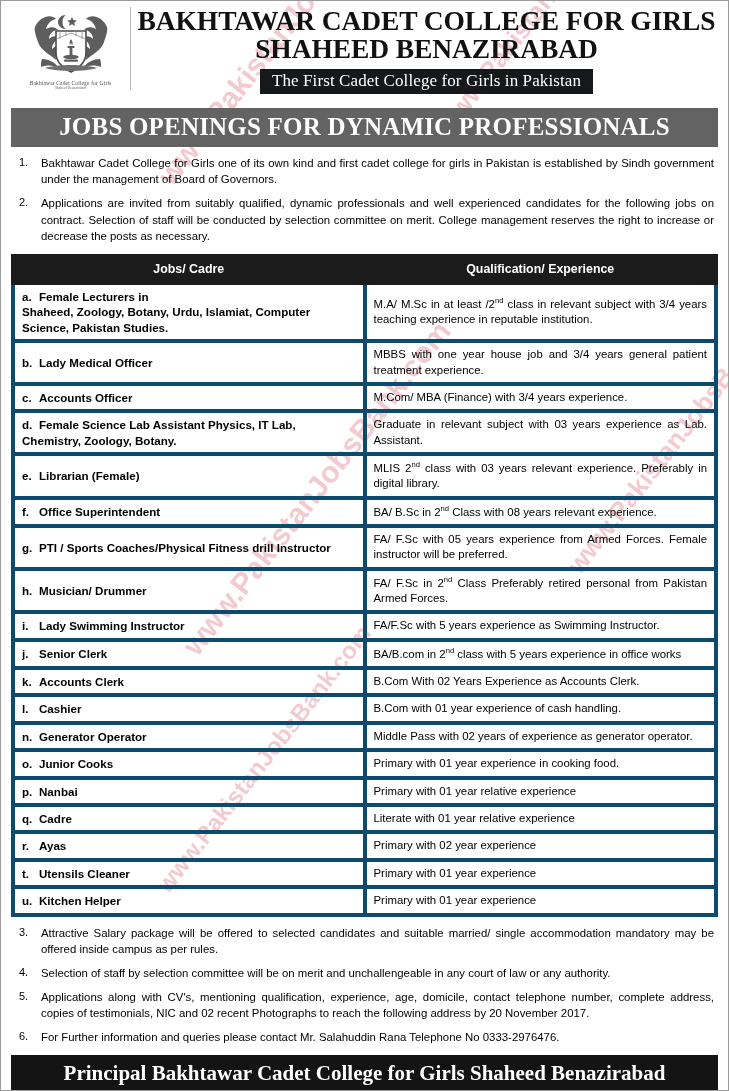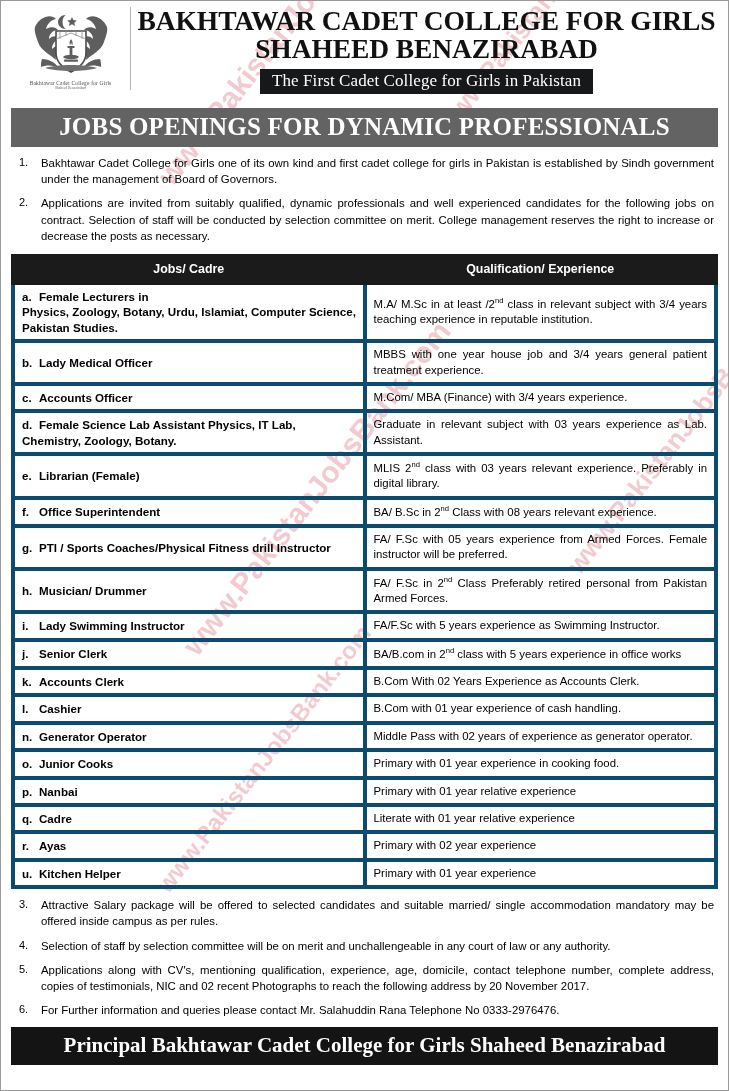--- a/index.html
+++ b/index.html
@@ -263,21 +263,21 @@
 
     <table class="jobs">
       <thead>
         <tr>
           <th class="th-cadre">Jobs/ Cadre</th>
           <th>Qualification/ Experience</th>
         </tr>
       </thead>
       <tbody id="jobs-tbody">
           <tr>
-            <td class="cadre"><span class="ltr">a.</span><span>Female Lecturers in</span><span class="hang">Physics, Zoology, Botany, Urdu, Islamiat, Computer Science, Pakistan Studies.</span></td>
+            <td class="cadre"><span class="ltr">a.</span><span>Female Lecturers in</span><span class="hang">Shaheed, Zoology, Botany, Urdu, Islamiat, Computer Science, Pakistan Studies.</span></td>
             <td class="qual"><span>M.A/ M.Sc in at least /2</span><sup>nd</sup><span> class in relevant subject with 3/4 years teaching experience in reputable institution.</span></td>
           </tr>
           <tr>
             <td class="cadre"><span class="ltr">b.</span><span>Lady Medical Officer</span></td>
             <td class="qual"><span>MBBS with one year house job and 3/4 years general patient treatment experience.</span></td>
           </tr>
           <tr>
             <td class="cadre"><span class="ltr">c.</span><span>Accounts Officer</span></td>
             <td class="qual"><span>M.Com/ MBA (Finance) with 3/4 years experience.</span></td>
           </tr>
@@ -331,20 +331,24 @@
           </tr>
           <tr>
             <td class="cadre"><span class="ltr">q.</span><span>Cadre</span></td>
             <td class="qual"><span>Literate with 01 year relative experience</span></td>
           </tr>
           <tr>
             <td class="cadre"><span class="ltr">r.</span><span>Ayas</span></td>
             <td class="qual"><span>Primary with 02 year experience</span></td>
           </tr>
           <tr>
+            <td class="cadre"><span class="ltr">t.</span><span>Utensils Cleaner</span></td>
+            <td class="qual"><span>Primary with 01 year experience</span></td>
+          </tr>
+          <tr>
             <td class="cadre"><span class="ltr">u.</span><span>Kitchen Helper</span></td>
             <td class="qual"><span>Primary with 01 year experience</span></td>
           </tr>
         </tbody>
     </table>
 
     <div class="footer-notes">
       <div class="note">
         <div class="num">3.</div>
         <div class="body">Attractive Salary package will be offered to selected candidates and suitable married/ single accommodation mandatory may be offered inside campus as per rules.</div>

